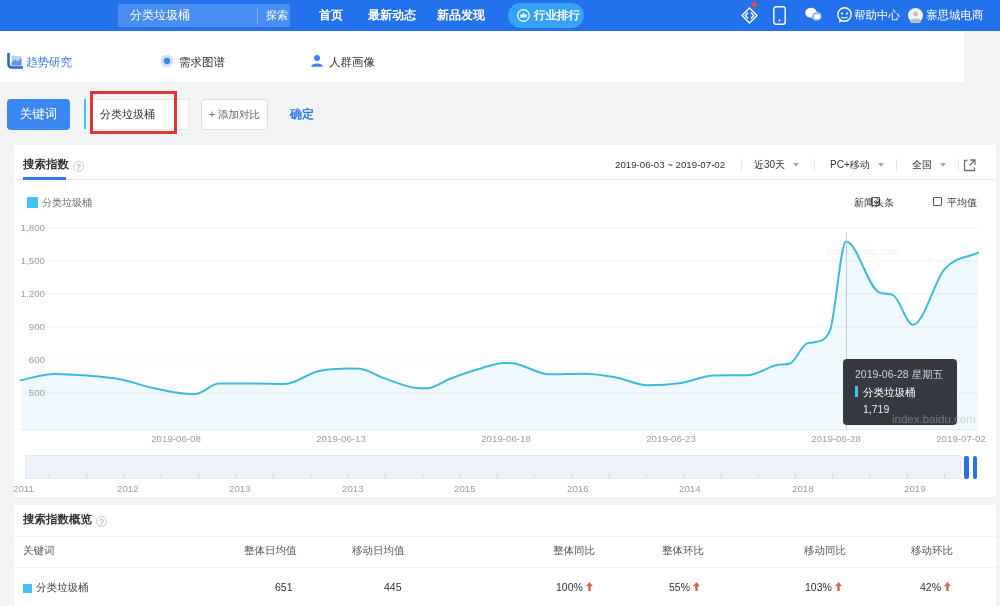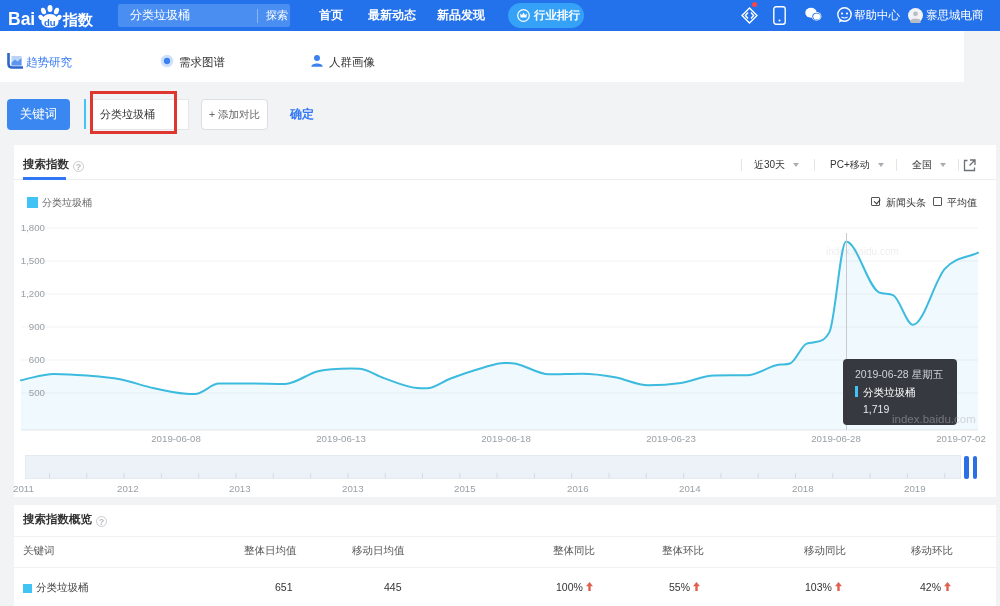--- a/index.html
+++ b/index.html
@@ -62,35 +62,20 @@
 
 #card2 { position:absolute; left:14px; top:505px; width:982px; height:101px; background:#fff; }
 #c2title { position:absolute; left:9px; top:7px; font-size:11.5px; font-weight:bold; color:#333; }
 .th { position:absolute; top:39px; font-size:10.5px; color:#555; }
 .td { position:absolute; top:76px; font-size:10.5px; color:#333; }
 </style>
 </head>
 <body>
 
 <div id="nav">
-  <div class="logo">
-    <svg width="100" height="28" viewBox="0 0 100 28">
-      <text x="0" y="23" font-size="17.5" font-weight="bold" fill="#fff" font-family="Liberation Sans">Bai</text>
-      <g fill="#fff" transform="translate(4.5,0)">
-        <ellipse cx="31" cy="9" rx="2.4" ry="3.4" transform="rotate(-20 31 9)"></ellipse>
-        <ellipse cx="37.5" cy="6.5" rx="2.5" ry="3.6"></ellipse>
-        <ellipse cx="44" cy="9" rx="2.4" ry="3.4" transform="rotate(20 44 9)"></ellipse>
-        <ellipse cx="28.5" cy="15.5" rx="2.2" ry="3" transform="rotate(-40 28.5 15.5)"></ellipse>
-        <ellipse cx="46.5" cy="15.5" rx="2.2" ry="3" transform="rotate(40 46.5 15.5)"></ellipse>
-        <path d="M37.5 12 C42 12 46 15.5 46 19.5 C46 23.5 42.5 25.5 37.5 25.5 C32.5 25.5 29 23.5 29 19.5 C29 15.5 33 12 37.5 12 Z"></path>
-      </g>
-      <text x="36" y="23.5" font-size="9.5" font-weight="bold" fill="#2371eb" font-family="Liberation Sans">du</text>
-      <text x="55" y="23" font-size="15" font-weight="bold" fill="#fff" font-family="Liberation Sans">指数</text>
-    </svg>
-  </div>
   <div class="search">
     <span class="kw">分类垃圾桶</span>
     <span class="sep"></span>
     <span class="go">探索</span>
   </div>
   <span class="navlink" style="left:319px;">首页</span>
   <span class="navlink" style="left:368px;">最新动态</span>
   <span class="navlink" style="left:437px;">新品发现</span>
   <div id="pill">
     <svg width="13" height="13" viewBox="0 0 13 13" style="position:absolute;left:9px;top:6px;">
@@ -156,36 +141,37 @@
 <div id="kwinput">分类垃圾桶</div>
 <div id="redbox"></div>
 <div id="addbtn">+ 添加对比</div>
 <div id="okbtn">确定</div>
 
 <div id="card1">
   <div id="c1title">搜索指数<span class="qmark">?</span></div>
   <div class="hline"></div>
   <div id="c1under"></div>
 
+  <span class="hctl" style="left:601px;font-size:9.7px;">2019-06-03 ~ 2019-07-02</span>
   <span class="vpipe" style="left:727px;"></span>
   <span class="hctl" style="left:740px;">近30天<span class="caret"></span></span>
   <span class="vpipe" style="left:800px;"></span>
   <span class="hctl" style="left:816px;">PC+移动<span class="caret"></span></span>
   <span class="vpipe" style="left:882px;"></span>
   <span class="hctl" style="left:898px;">全国<span class="caret"></span></span>
   <span class="vpipe" style="left:944px;"></span>
   <svg class="abs" style="left:948px;top:13px;" width="15" height="15" viewBox="0 0 15 15">
     <path d="M5.5 2.5 L2.5 2.5 L2.5 12.5 L12.5 12.5 L12.5 9.5" fill="none" stroke="#6b7075" stroke-width="1.3"></path>
     <path d="M8 2 L13 2 L13 7 M13 2 L7.5 7.5" fill="none" stroke="#6b7075" stroke-width="1.3"></path>
   </svg>
 
   <div id="legend"><span class="legendsq"></span>分类垃圾桶</div>
   <div id="checks">
       <span class="cb on" style="position:absolute;left:857px;top:1px;"></span>
-      <span style="position:absolute;left:872px;text-align:center;">新闻头条</span>
+      <span style="position:absolute;left:840px;text-align:center;">新闻头条</span>
       <span class="cb" style="position:absolute;left:919px;top:1px;"></span>
       <span style="position:absolute;left:933px;">平均值</span>
     </div>
 
   <svg class="abs" style="left:0;top:0;" width="982" height="352" viewBox="0 0 982 352">
 
     <g stroke="#f2f3f5" stroke-width="1">
       <line x1="7" y1="83" x2="964" y2="83"></line>
       <line x1="7" y1="116" x2="964" y2="116"></line>
       <line x1="7" y1="149" x2="964" y2="149"></line>

